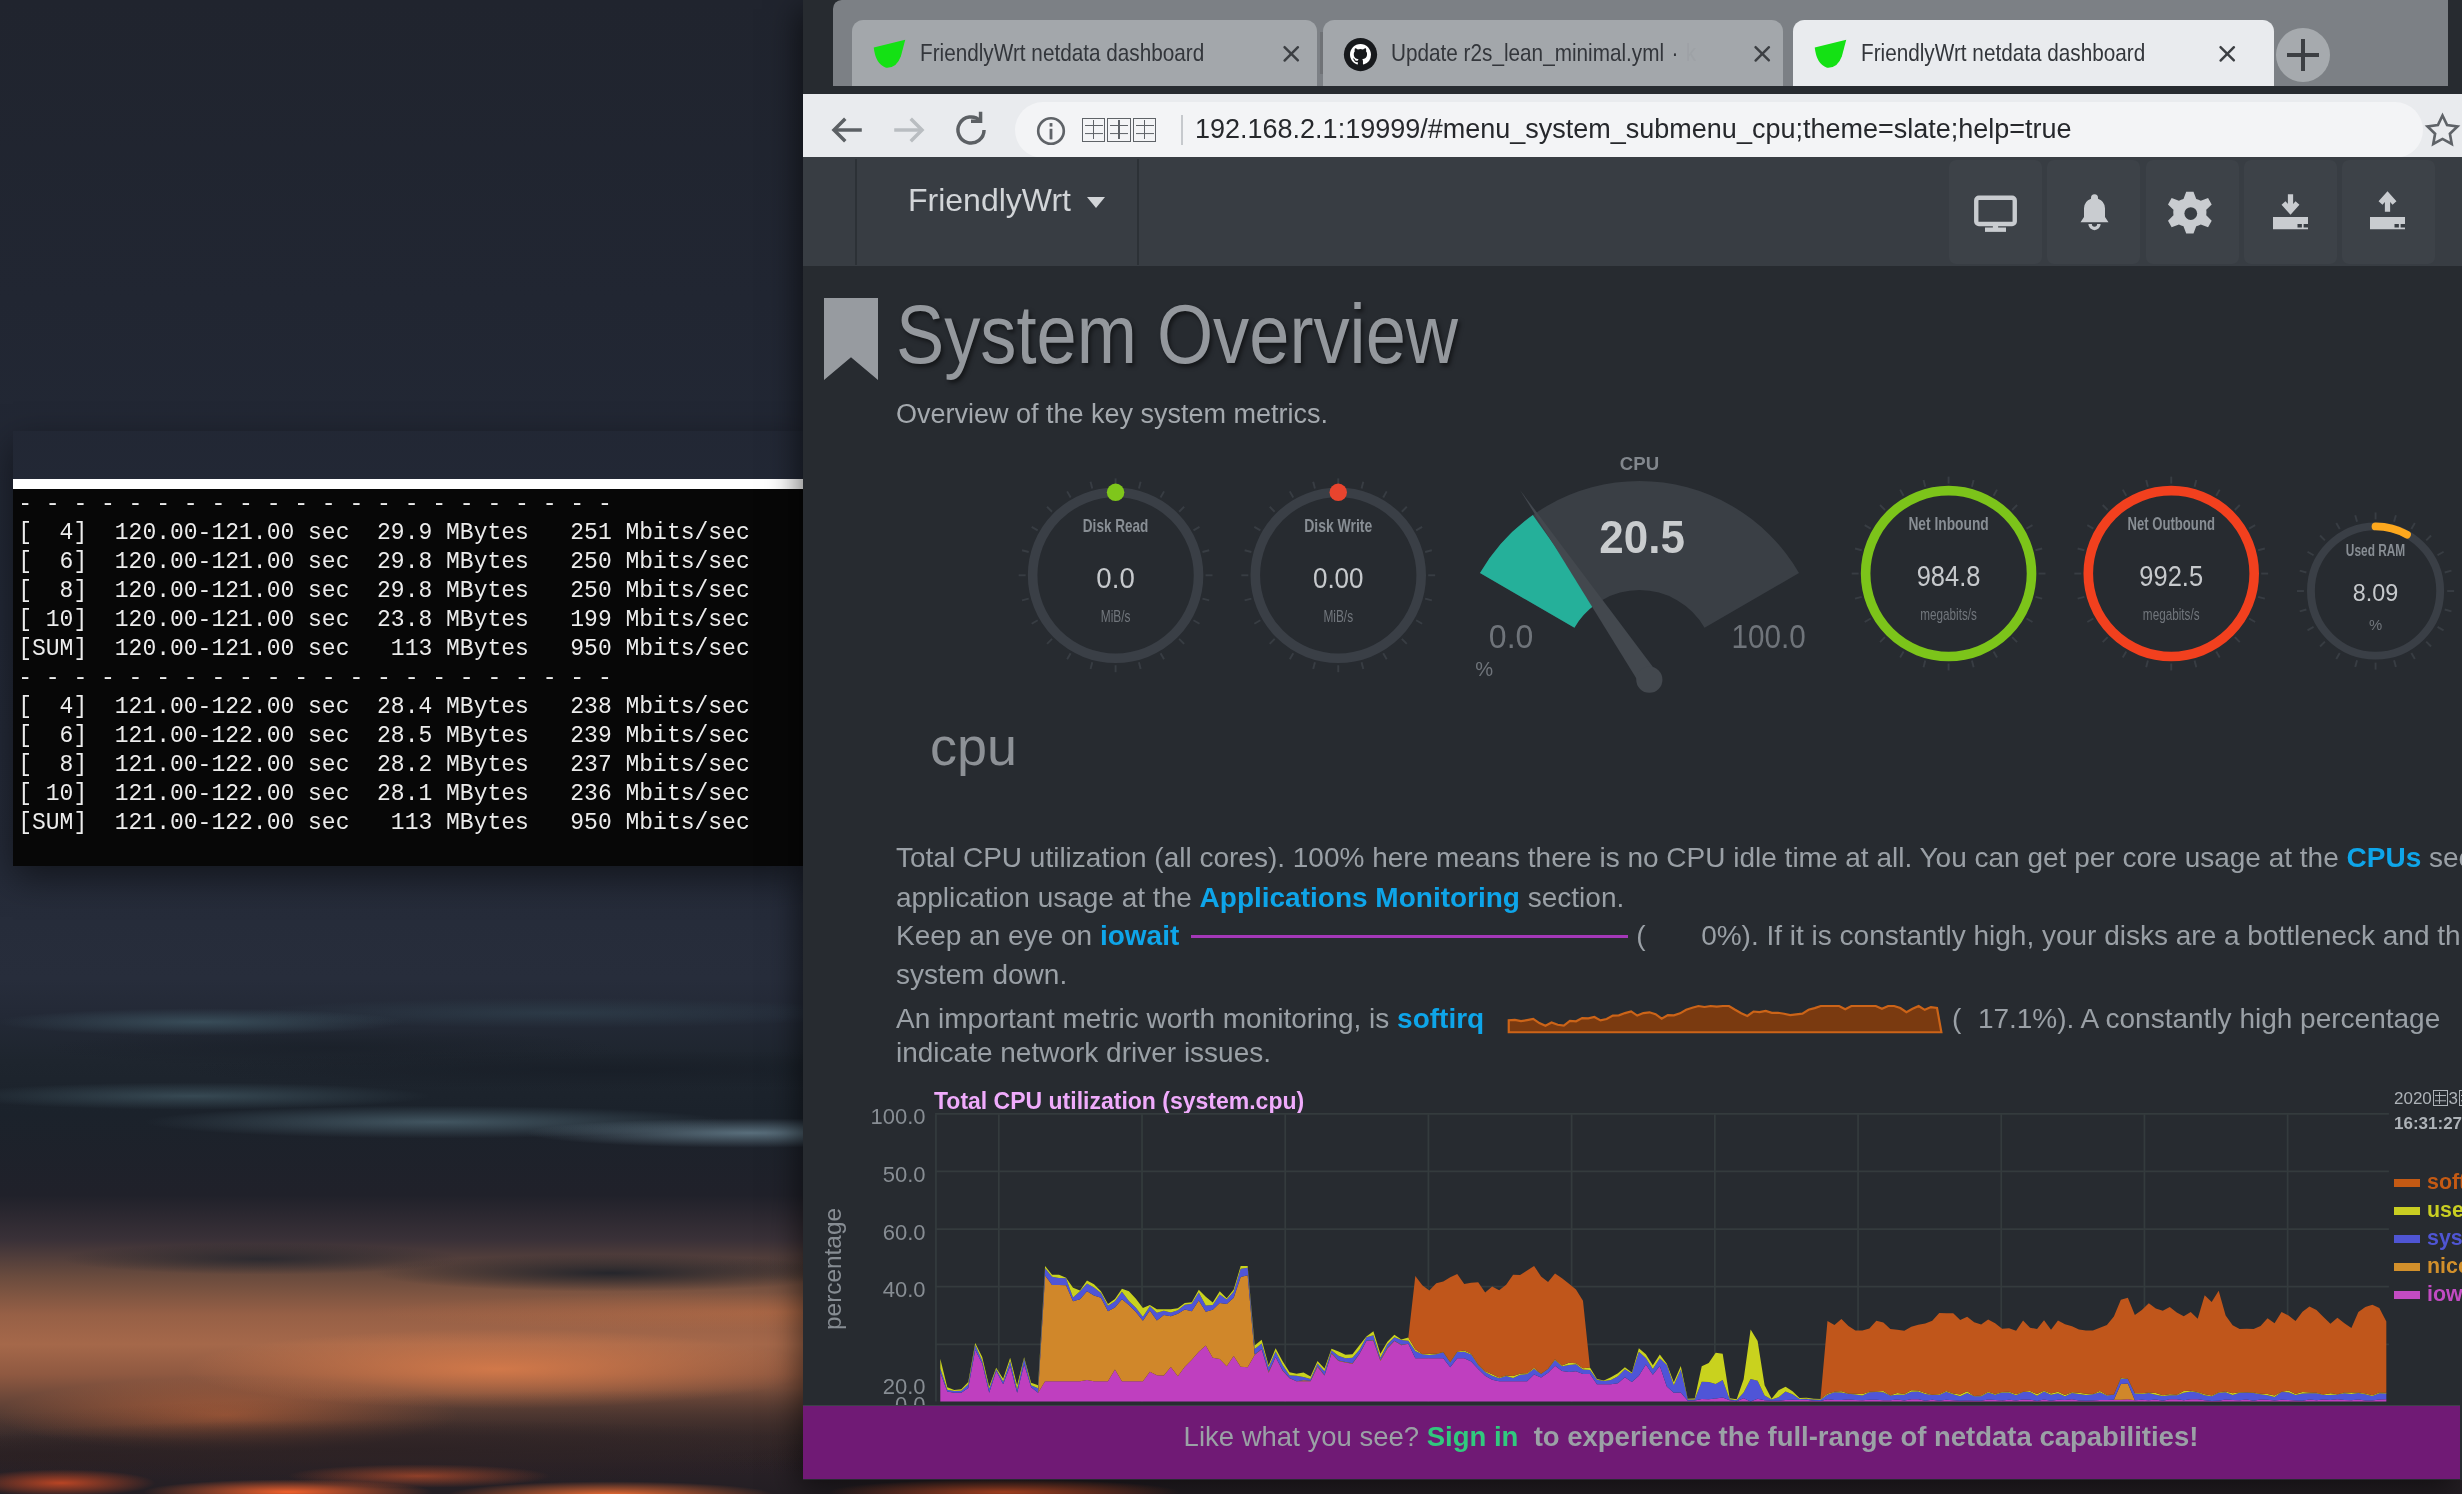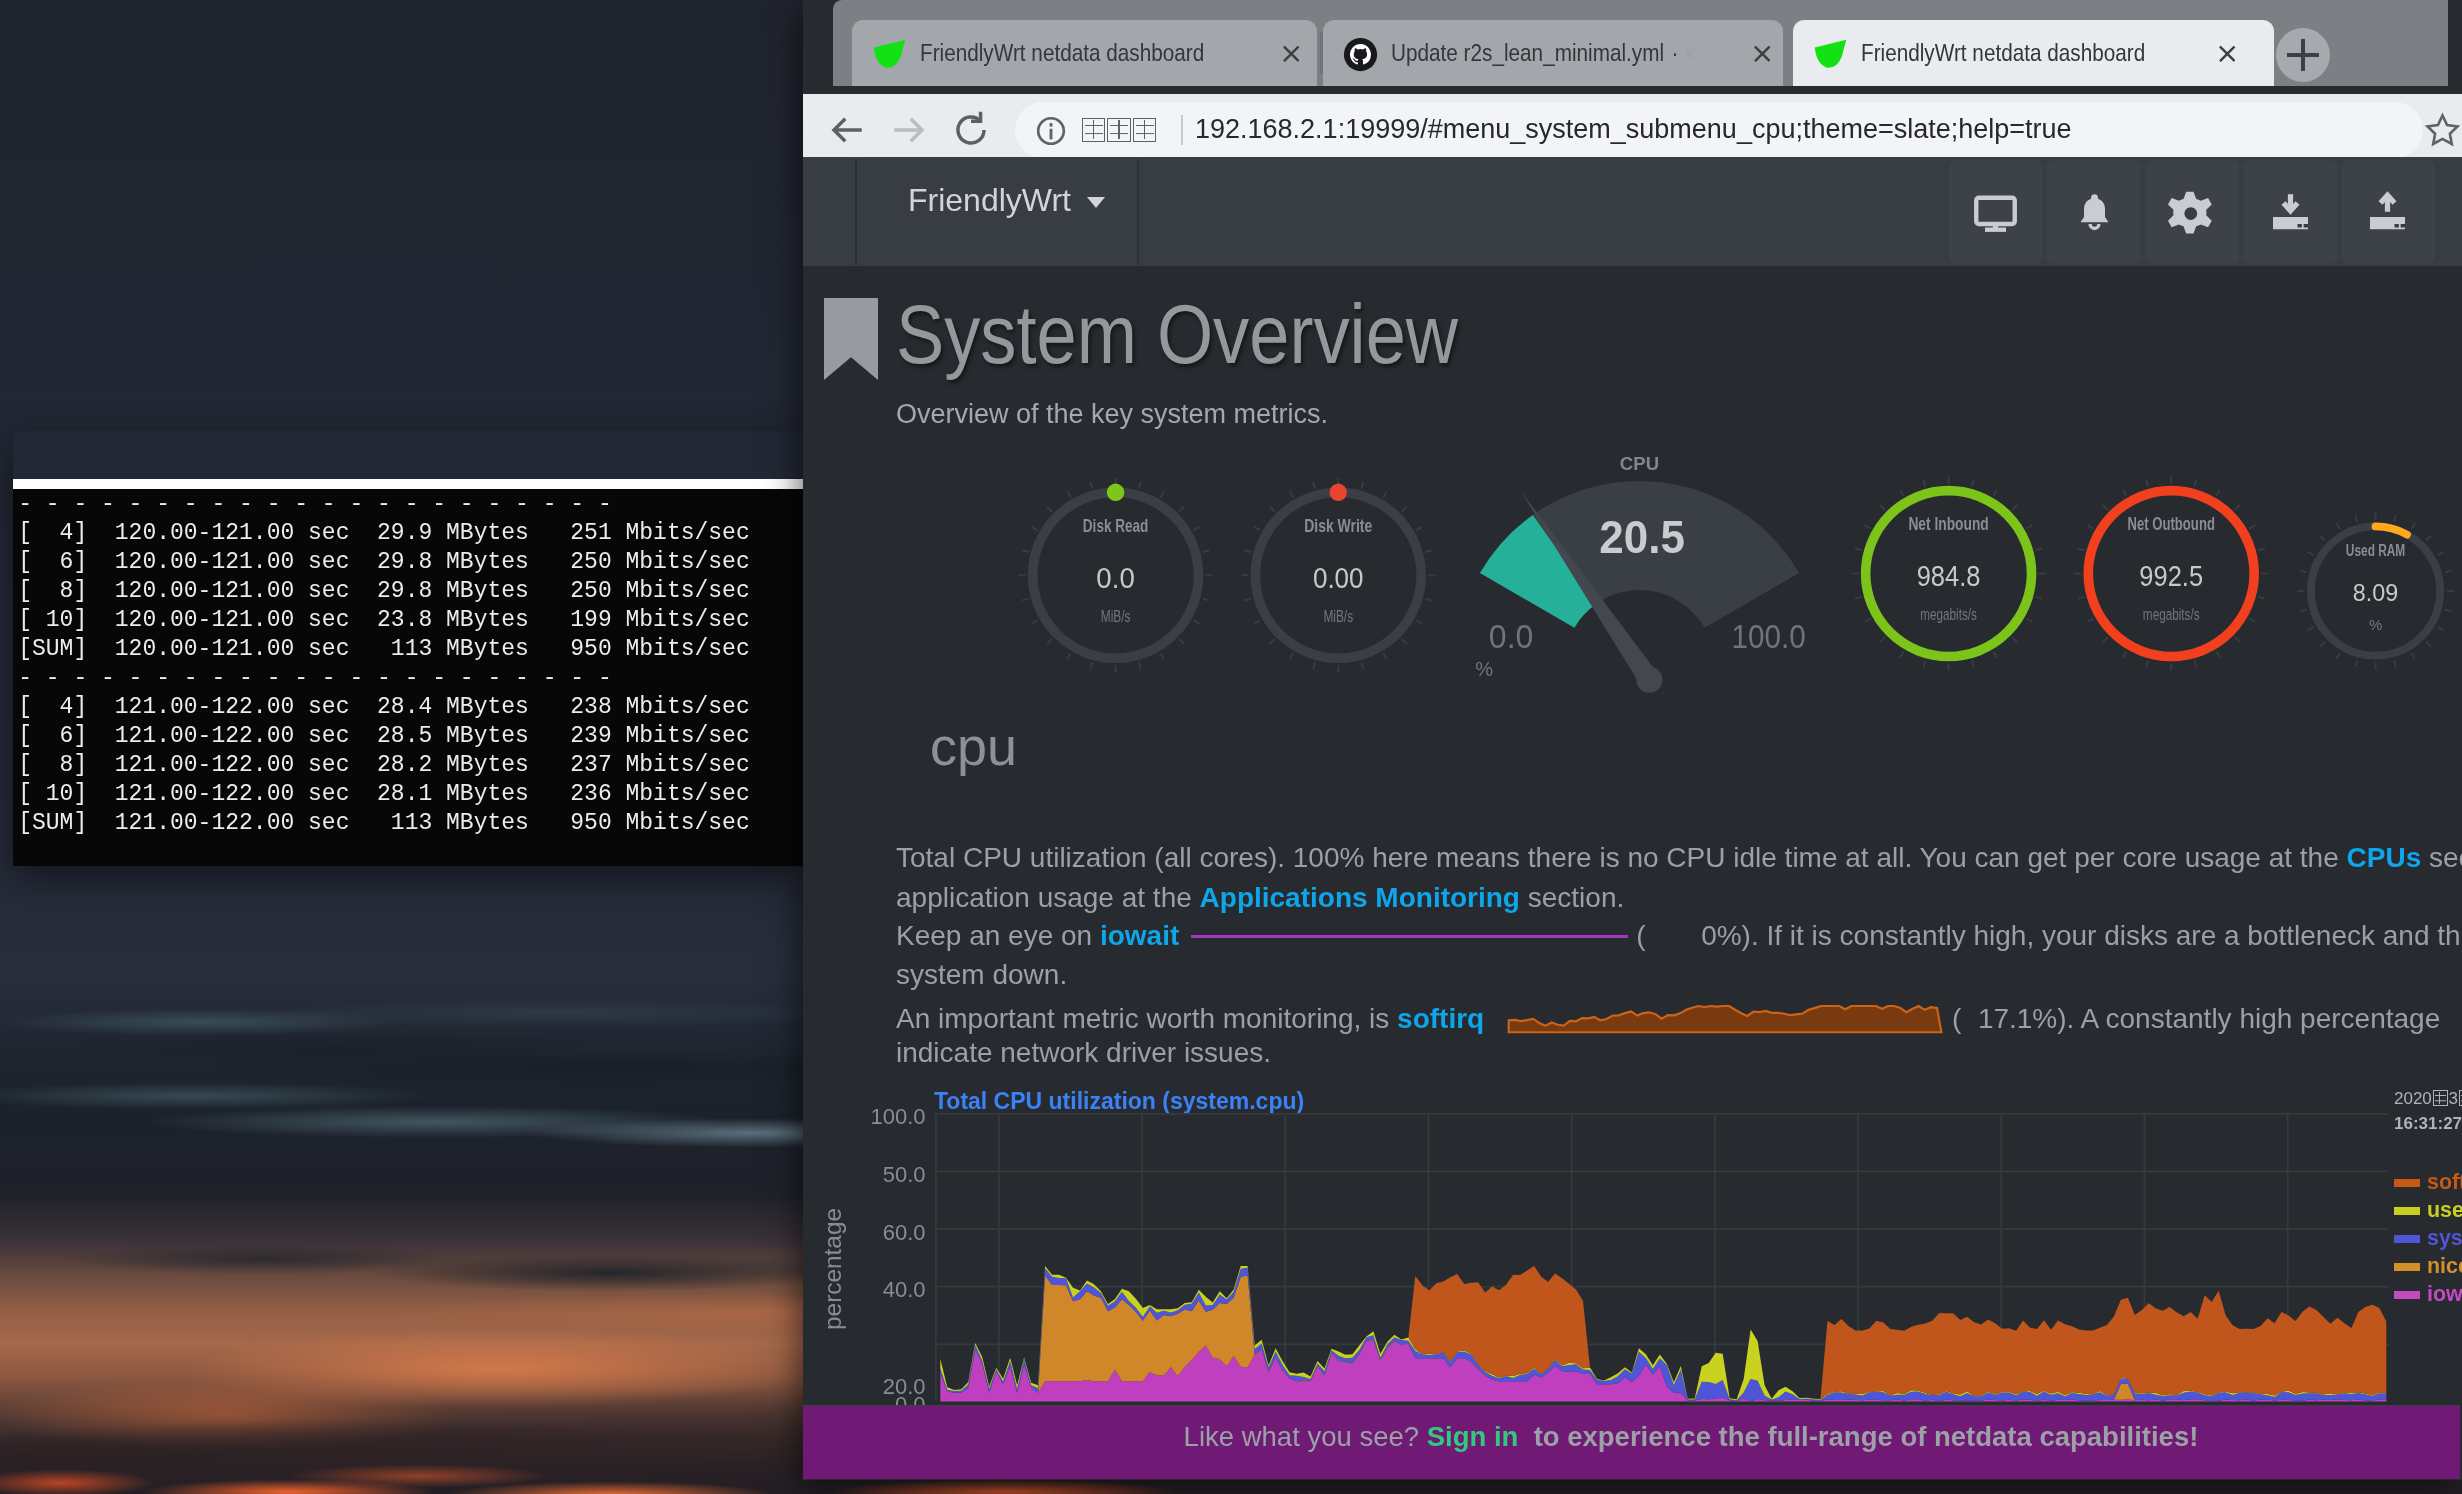--- a/index.html
+++ b/index.html
@@ -69,21 +69,21 @@
 .caret{display:inline-block;width:0;height:0;border-left:9.6px solid transparent;border-right:9.6px solid transparent;border-top:11.4px solid #d2d5d8;margin-left:15.7px;margin-top:5.2px;}
 .content{position:absolute;left:0;top:266px;width:1659px;height:1139px;background:#272b30;overflow:hidden;}
 .h1so{position:absolute;left:93px;top:20px;font-size:84px;color:#94989d;text-shadow:2.6px 2.6px 4.4px rgba(0,0,0,.5);white-space:nowrap;transform:scaleX(.86);transform-origin:left center;}
 .subt{position:absolute;left:93px;top:133px;font-size:27px;color:#a4a9ae;}
 .bkm{position:absolute;left:21px;top:32px;}
 .cpuh{position:absolute;left:127px;top:449px;font-size:54px;color:#8d9196;}
 .para{position:absolute;left:93px;font-size:28px;color:#9aa0a6;white-space:nowrap;}
 .para b{color:#0ea5e9;font-weight:bold;}
 .iline{display:inline-block;width:437px;height:2.6px;background:#a438b8;vertical-align:7px;margin-left:12.2px;}
 .pnum{display:inline-block;width:96px;text-align:right;}
-.charttitle{position:absolute;left:131px;top:822px;font-size:23px;font-weight:bold;color:#3b82f6;}
+.charttitle{position:absolute;left:131px;top:822px;font-size:23px;font-weight:bold;color:#f0abfc;}
 .ylab{position:absolute;width:105px;text-align:right;font-size:22px;color:#878d93;}
 .perc{position:absolute;left:15.7px;top:1064px;font-size:24.4px;color:#878d93;transform:rotate(-90deg);transform-origin:left top;}
 .legend{position:absolute;left:1591px;font-size:21.4px;font-weight:bold;white-space:nowrap;}
 .legend .sw{display:inline-block;width:26px;height:8.7px;margin-right:7px;vertical-align:1.7px;}
 .dt1{position:absolute;left:1591px;top:823px;font-size:17px;color:#aeb3b8;white-space:nowrap;}
 .dt2{position:absolute;left:1591px;top:848px;font-size:17px;font-weight:bold;color:#aeb3b8;white-space:nowrap;}
 .signbar{position:absolute;left:0;top:1405px;width:1657px;height:74px;background:#701a75;border-top:1.7px solid #3c4147;box-sizing:border-box;}
 .signbar .txt{position:absolute;left:0;top:0;width:100%;height:100%;display:flex;align-items:center;justify-content:center;padding-left:119px;padding-bottom:11.4px;box-sizing:border-box;font-size:27.5px;color:#9ba1a6;white-space:nowrap;}
 .signbar b{color:#9ba1a6;}
 .signbar .grn{color:#31c97e;font-weight:bold;}

